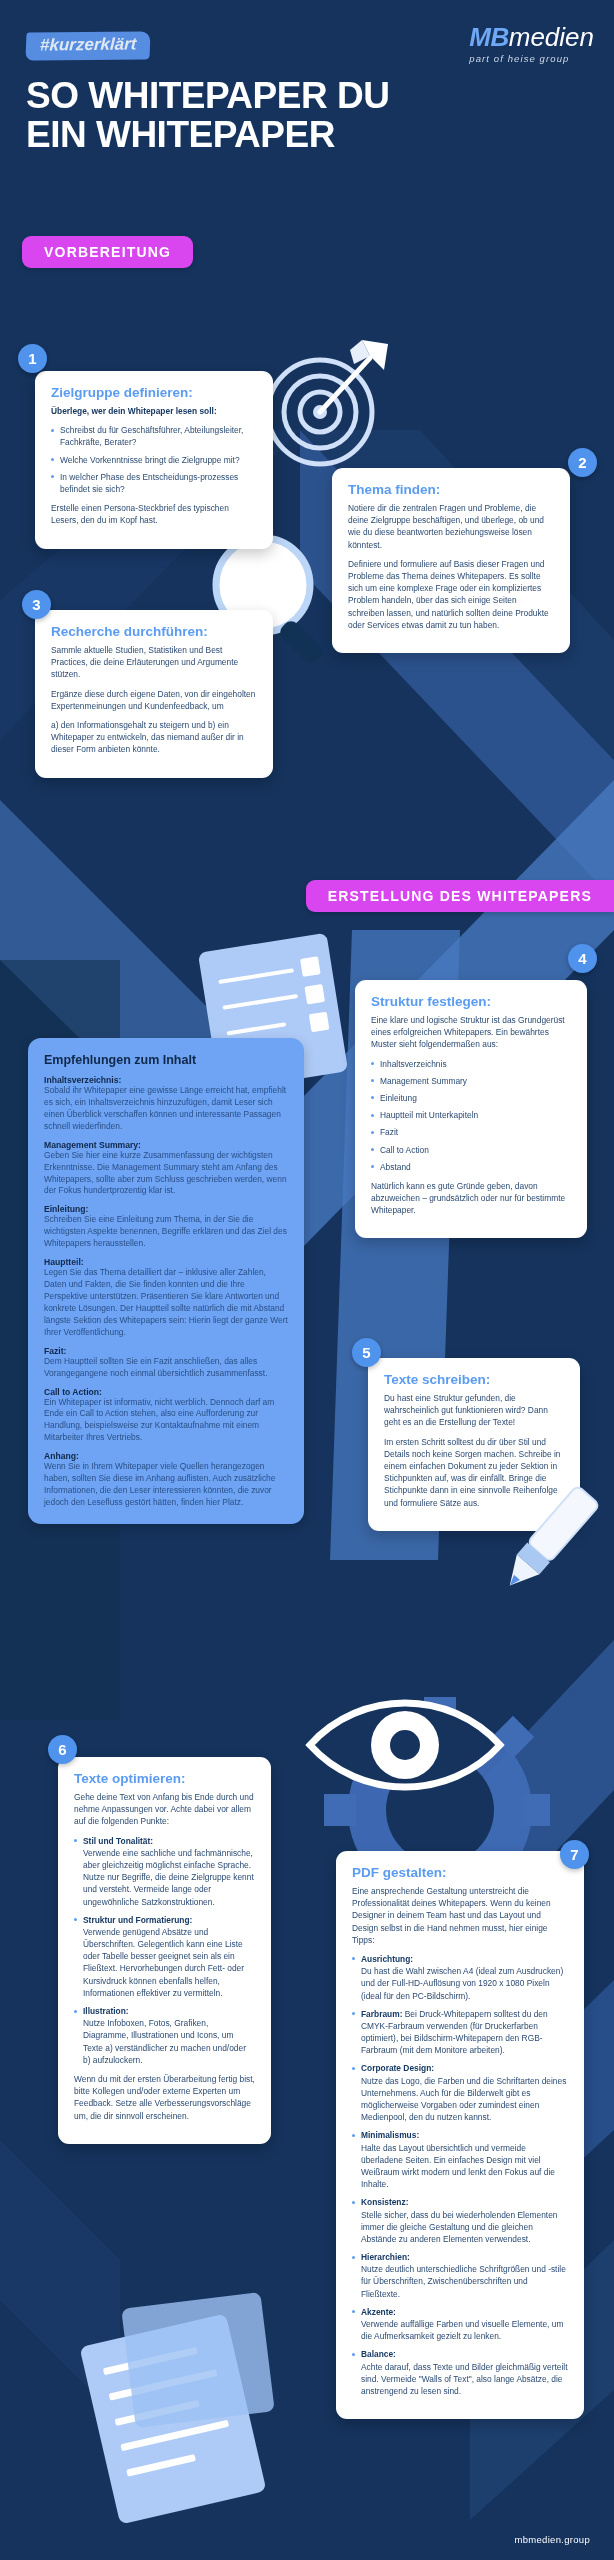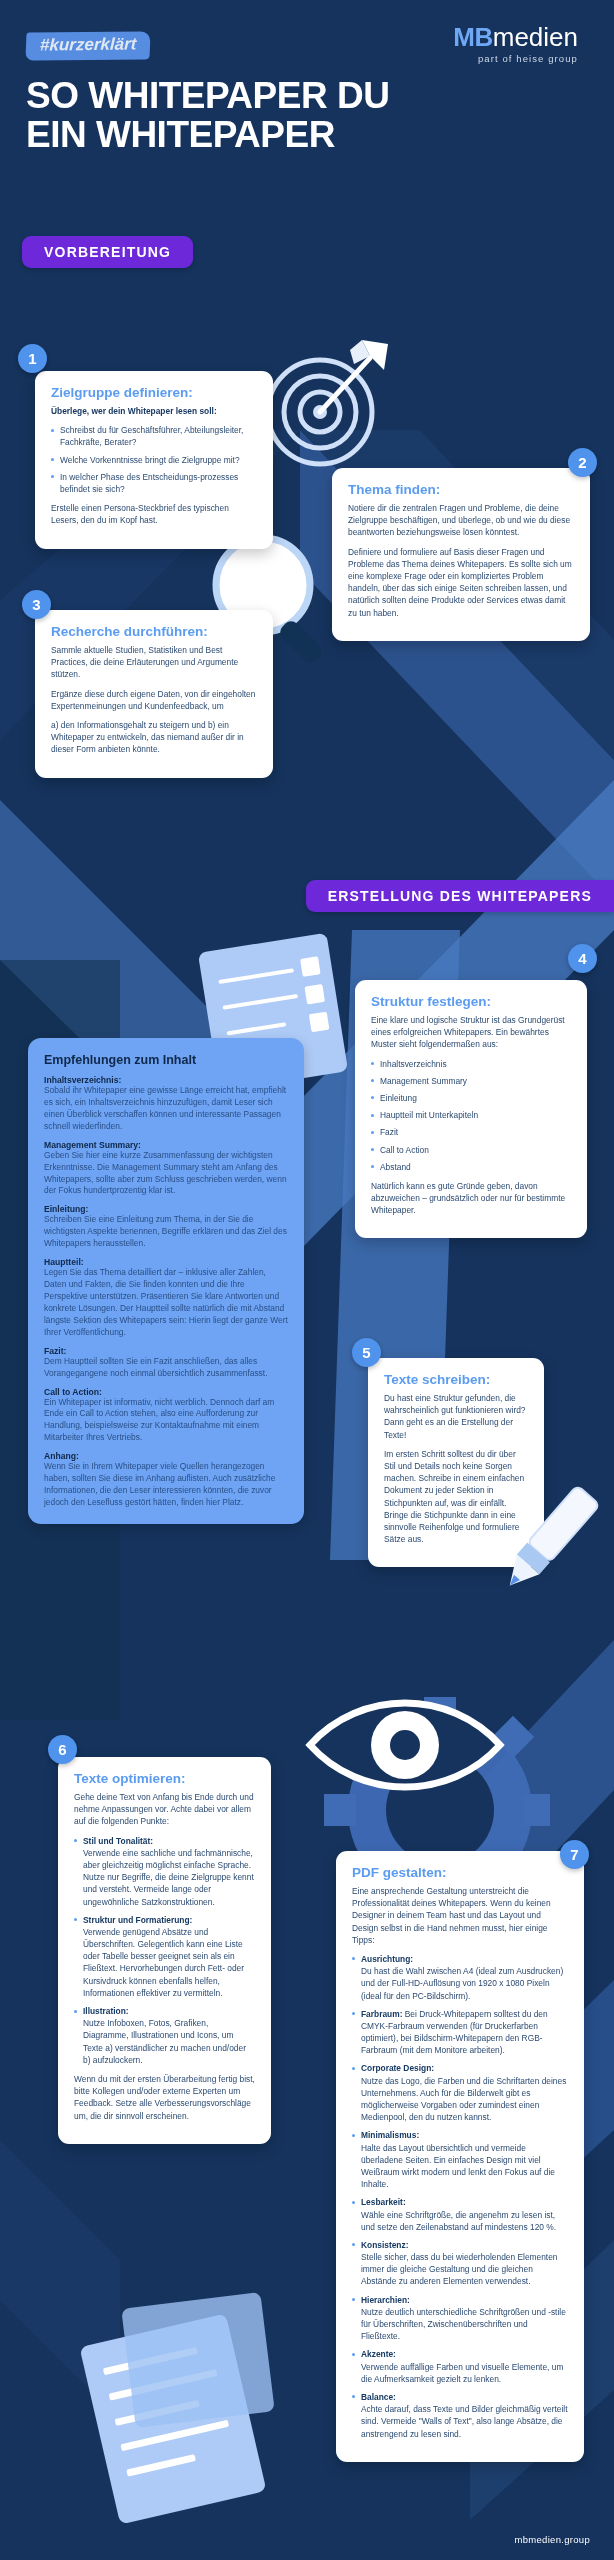--- a/index.html
+++ b/index.html
@@ -18,21 +18,21 @@
     background:#15335d;
     overflow:hidden;
   }
 
   
   .bg { position:absolute; inset:0; overflow:hidden; z-index:0; }
   .bg svg { position:absolute; top:0; left:0; }
 
   
   .header { position:relative; z-index:4; padding:26px 26px 0 26px; }
-  .logo { position:absolute; right:36px; top:24px; text-align:right; line-height:1; }
+  .logo { position:absolute; right:20px; top:24px; text-align:left; line-height:1;font-style:italic; }
   .logo-top { font-size:26px; font-weight:bold; letter-spacing:-0.5px; }
   .logo-mb { color:#6fa8f5; }
   .logo-medien { color:#ffffff; font-weight:normal; letter-spacing:0px; }
   .logo-sub { color:#cfd9e6; font-size:9.5px; letter-spacing:1.1px; margin-top:4px; }
 
   .tagbrush {
     display:inline-block;
     background:#5b92e8;
     color:#eaf1fb;
     font-size:17px;
@@ -49,21 +49,21 @@
     font-size:37px;
     line-height:1.06;
     font-weight:bold;
     letter-spacing:-0.5px;
     margin-top:16px;
   }
 
   
   .banner {
     position:absolute; z-index:5;
-    background:#6d28d9;
+    background:#d946ef;
     color:#ffffff;
     font-size:14px;
     font-weight:bold;
     letter-spacing:1.2px;
     padding:8px 22px;
     border-radius:9px;
     box-shadow:0 2px 5px rgba(0,0,0,.18);
   }
   #banner-vorbereitung { left:22px; top:236px; }
   #banner-erstellung  { right:0px; top:880px; border-radius:9px 0 0 9px; }
@@ -206,21 +206,21 @@
     <p class="b">Überlege, wer dein Whitepaper lesen soll:</p>
     <ul>
       <li>Schreibst du für Geschäftsführer, Abteilungsleiter, Fachkräfte, Berater?</li>
       <li>Welche Vorkenntnisse bringt die Zielgruppe mit?</li>
       <li>In welcher Phase des Entscheidungs-prozesses befindet sie sich?</li>
     </ul>
     <p>Erstelle einen Persona-Steckbrief des typischen Lesers, den du im Kopf hast.</p>
   </div>
 
   <div class="num" style="left:568px; top:448px;">2</div>
-  <div class="card" style="left:332px; top:468px; width:258px;">
+  <div class="card" style="left:332px; top:468px; width:238px;">
     <h3>Thema finden:</h3>
     <p>Notiere dir die zentralen Fragen und Probleme, die deine Zielgruppe beschäftigen, und überlege, ob und wie du diese beantworten beziehungsweise lösen könntest.</p>
     <p>Definiere und formuliere auf Basis dieser Fragen und Probleme das Thema deines Whitepapers. Es sollte sich um eine komplexe Frage oder ein kompliziertes Problem handeln, über das sich einige Seiten schreiben lassen, und natürlich sollten deine Produkte oder Services etwas damit zu tun haben.</p>
   </div>
 
   <div class="icon" style="left:205px; top:530px;">
     <svg width="140" height="140" viewBox="0 0 140 140">
       <circle cx="58" cy="55" r="47" fill="#ffffff" stroke="#bcd6f7" stroke-width="7"></circle>
       <rect x="86" y="88" width="20" height="48" rx="8" fill="#123255" transform="rotate(-45 96 112)"></rect>
     </svg>
@@ -280,21 +280,21 @@
     <p>Dem Hauptteil sollten Sie ein Fazit anschließen, das alles Vorangegangene noch einmal übersichtlich zusammenfasst.</p>
 
     <h4>Call to Action:</h4>
     <p>Ein Whitepaper ist informativ, nicht werblich. Dennoch darf am Ende ein Call to Action stehen, also eine Aufforderung zur Handlung, beispielsweise zur Kontaktaufnahme mit einem Mitarbeiter Ihres Vertriebs.</p>
 
     <h4>Anhang:</h4>
     <p>Wenn Sie in Ihrem Whitepaper viele Quellen herangezogen haben, sollten Sie diese im Anhang auflisten. Auch zusätzliche Informationen, die den Leser interessieren könnten, die zuvor jedoch den Lesefluss gestört hätten, finden hier Platz.</p>
   </div>
 
   <div class="num" style="left:352px; top:1338px;">5</div>
-  <div class="card" style="left:368px; top:1358px; width:176px;">
+  <div class="card" style="left:368px; top:1358px; width:212px;">
     <h3>Texte schreiben:</h3>
     <p>Du hast eine Struktur gefunden, die wahrscheinlich gut funktionieren wird? Dann geht es an die Erstellung der Texte!</p>
     <p>Im ersten Schritt solltest du dir über Stil und Details noch keine Sorgen machen. Schreibe in einem einfachen Dokument zu jeder Sektion in Stichpunkten auf, was dir einfällt. Bringe die Stichpunkte dann in eine sinnvolle Reihenfolge und formuliere Sätze aus.</p>
   </div>
 
   <div class="icon icon-front" style="left:498px; top:1480px;">
     <svg width="110" height="130" viewBox="0 0 110 130">
       <g transform="rotate(41 55 65)">
         <rect x="34" y="4" width="30" height="76" rx="6" fill="#f4f8fe" stroke="#cfe0f8" stroke-width="2"></rect>
         <rect x="34" y="80" width="30" height="16" fill="#a9c8f2"></rect>
@@ -364,24 +364,20 @@
       </li>
       <li>
         <span class="lbl">Corporate Design:</span><br>
         <span>Nutze das Logo, die Farben und die Schriftarten deines Unternehmens. Auch für die Bilderwelt gibt es möglicherweise Vorgaben oder zumindest einen Medienpool, den du nutzen kannst.</span>
       </li>
       <li>
         <span class="lbl">Minimalismus:</span><br>
         <span>Halte das Layout übersichtlich und vermeide überladene Seiten. Ein einfaches Design mit viel Weißraum wirkt modern und lenkt den Fokus auf die Inhalte.</span>
       </li>
       <li>
-        <span class="lbl">Lesbarkeit:</span><br>
-        <span>Wähle eine Schriftgröße, die angenehm zu lesen ist, und setze den Zeilenabstand auf mindestens 120 %.</span>
-      </li>
-      <li>
         <span class="lbl">Konsistenz:</span><br>
         <span>Stelle sicher, dass du bei wiederholenden Elementen immer die gleiche Gestaltung und die gleichen Abstände zu anderen Elementen verwendest.</span>
       </li>
       <li>
         <span class="lbl">Hierarchien:</span><br>
         <span>Nutze deutlich unterschiedliche Schriftgrößen und -stile für Überschriften, Zwischenüberschriften und Fließtexte.</span>
       </li>
       <li>
         <span class="lbl">Akzente:</span><br>
         <span>Verwende auffällige Farben und visuelle Elemente, um die Aufmerksamkeit gezielt zu lenken.</span>

